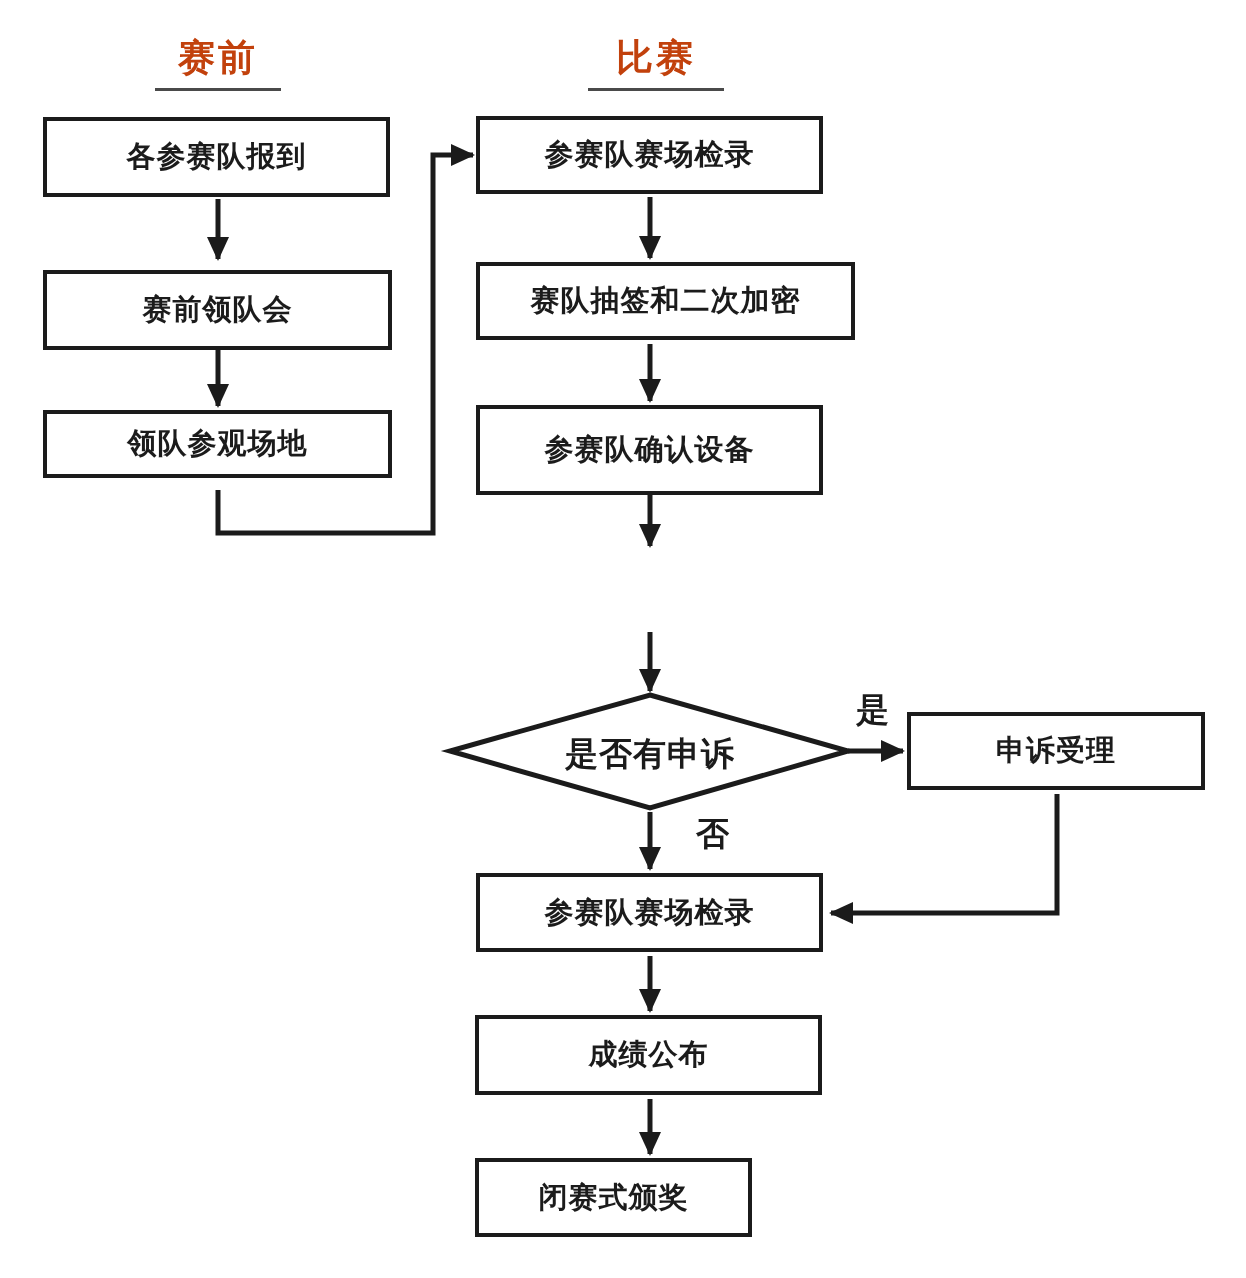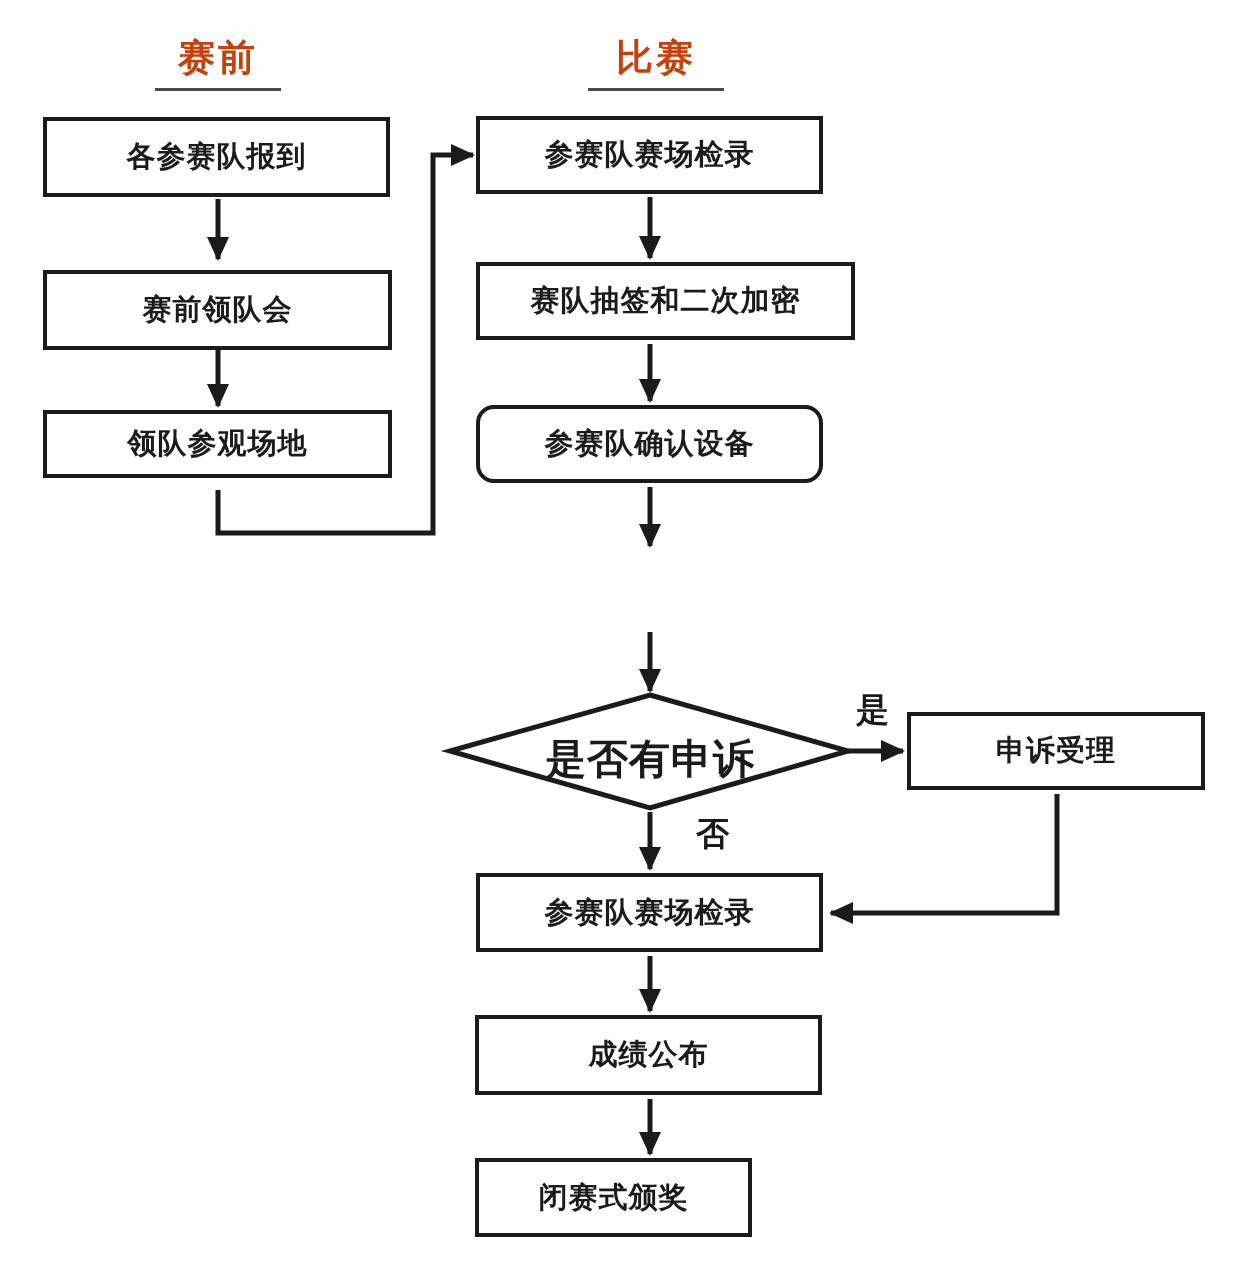--- a/index.html
+++ b/index.html
@@ -47,21 +47,21 @@
     padding-bottom: 5px;
     z-index: 2;
     letter-spacing: 3px;
   }
   .diamond-label {
     position: absolute;
     left: 500px;
     top: 732px;
     width: 300px;
     text-align: center;
-    font-size: 41px;
+    font-size: 33px;
     font-weight: 700;
     color: #1b1b1b;
     z-index: 3;
     letter-spacing: 1px;
   }
   .edge-label {
     position: absolute;
     font-size: 33px;
     font-weight: 700;
     color: #1b1b1b;
@@ -102,21 +102,21 @@
 
   <div class="col-title" style="left:155px; top:33px; width:126px;">赛前</div>
   <div class="col-title" style="left:588px; top:33px; width:136px;">比赛</div>
 
   <div class="node" style="left:43px; top:117px; width:347px; height:80px;">各参赛队报到</div>
   <div class="node" style="left:43px; top:262px; width:349px; height:80px;margin-top:8px;">赛前领队会</div>
   <div class="node" style="left:43px; top:410px; width:349px; height:68px;">领队参观场地</div>
 
   <div class="node" style="left:476px; top:116px; width:347px; height:78px;">参赛队赛场检录</div>
   <div class="node" style="left:476px; top:262px; width:379px; height:78px;">赛队抽签和二次加密</div>
-  <div class="node" style="left:476px; top:405px; width:347px; height:78px;border-radius:18px;">参赛队确认设备</div>
+  <div class="node" style="left:476px; top:405px; width:347px; height:90px;">参赛队确认设备</div>
 
   <div class="diamond-label">是否有申诉</div>
 
   <div class="node" style="left:907px; top:712px; width:298px; height:78px;">申诉受理</div>
 
   <div class="node" style="left:476px; top:873px; width:347px; height:79px;">参赛队赛场检录</div>
   <div class="node" style="left:475px; top:1015px; width:347px; height:80px;">成绩公布</div>
   <div class="node" style="left:475px; top:1158px; width:277px; height:79px;">闭赛式颁奖</div>
 
   <div class="edge-label yes">是</div>

